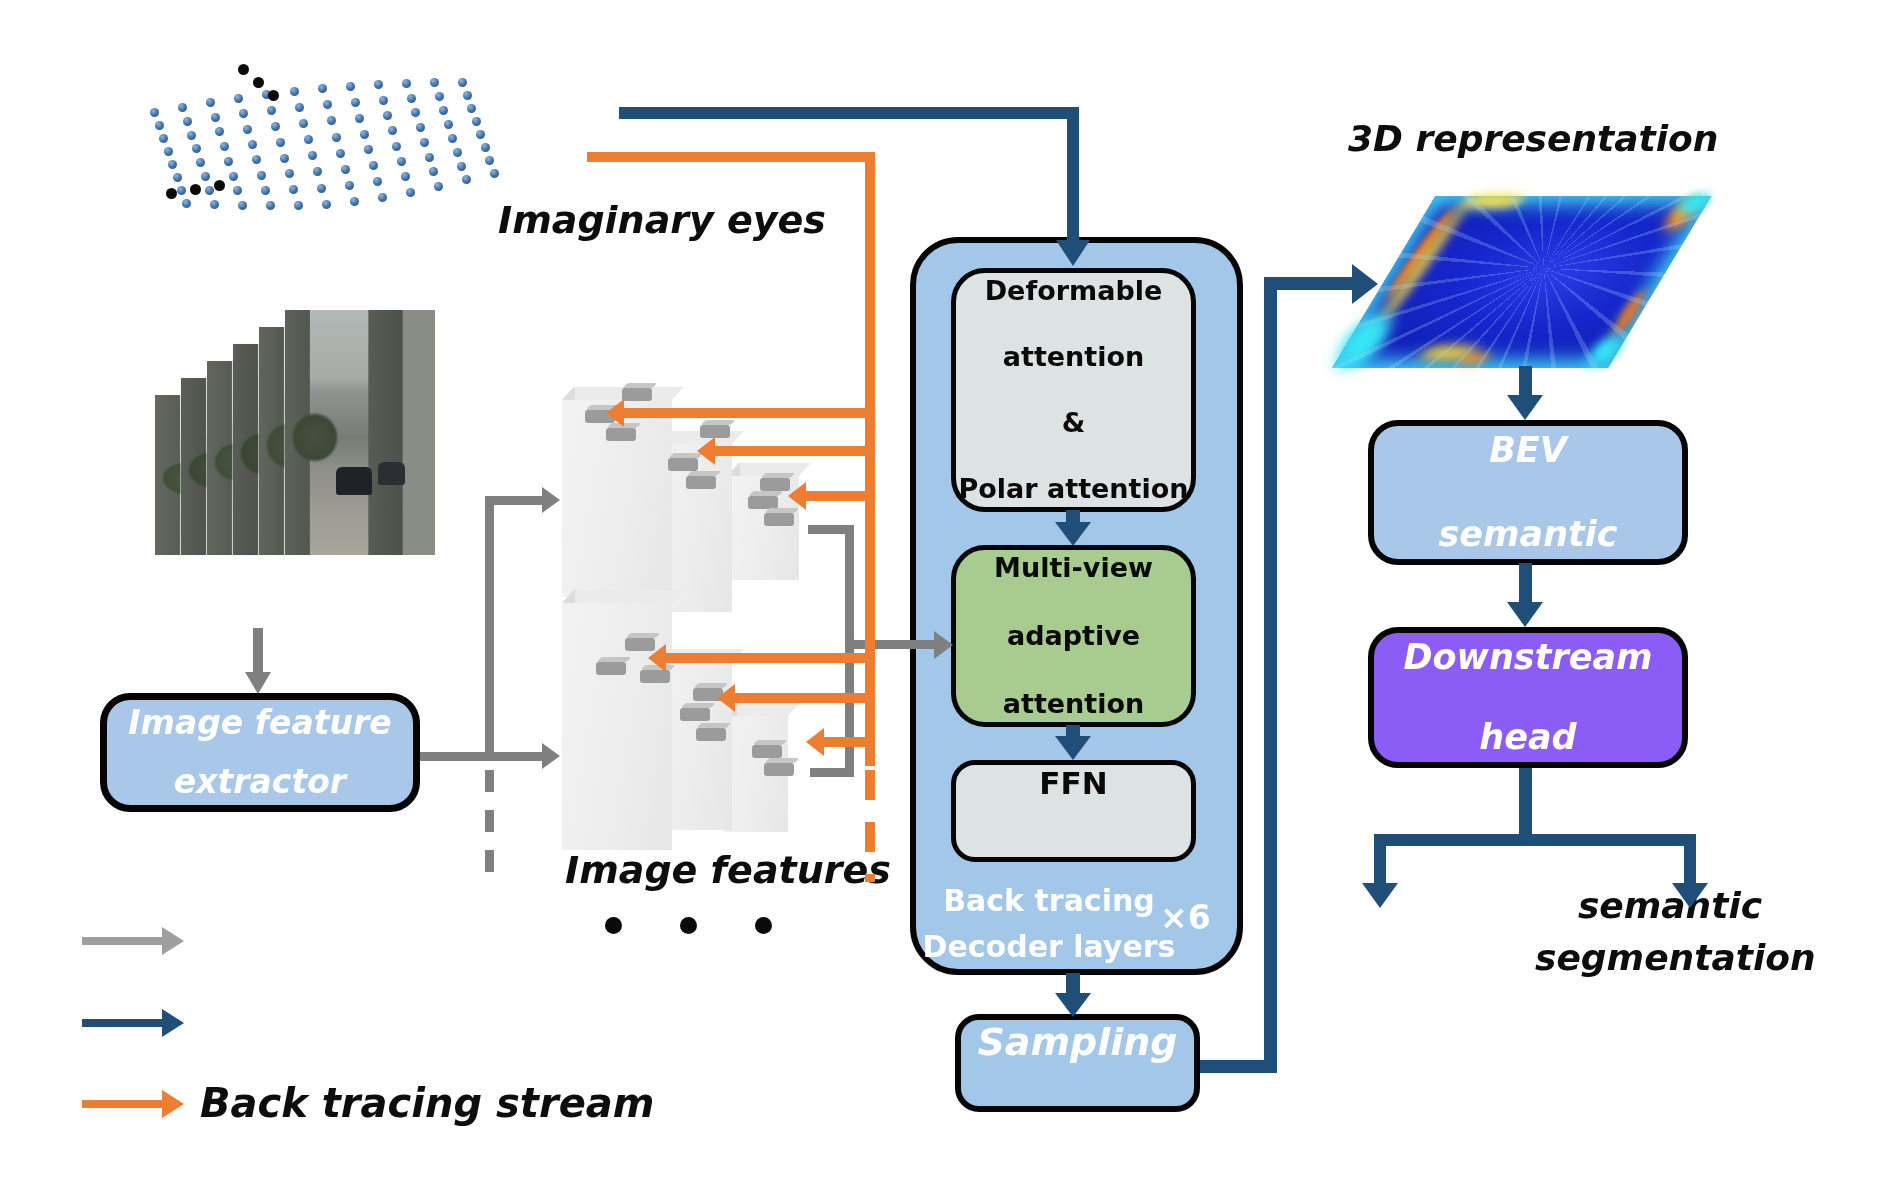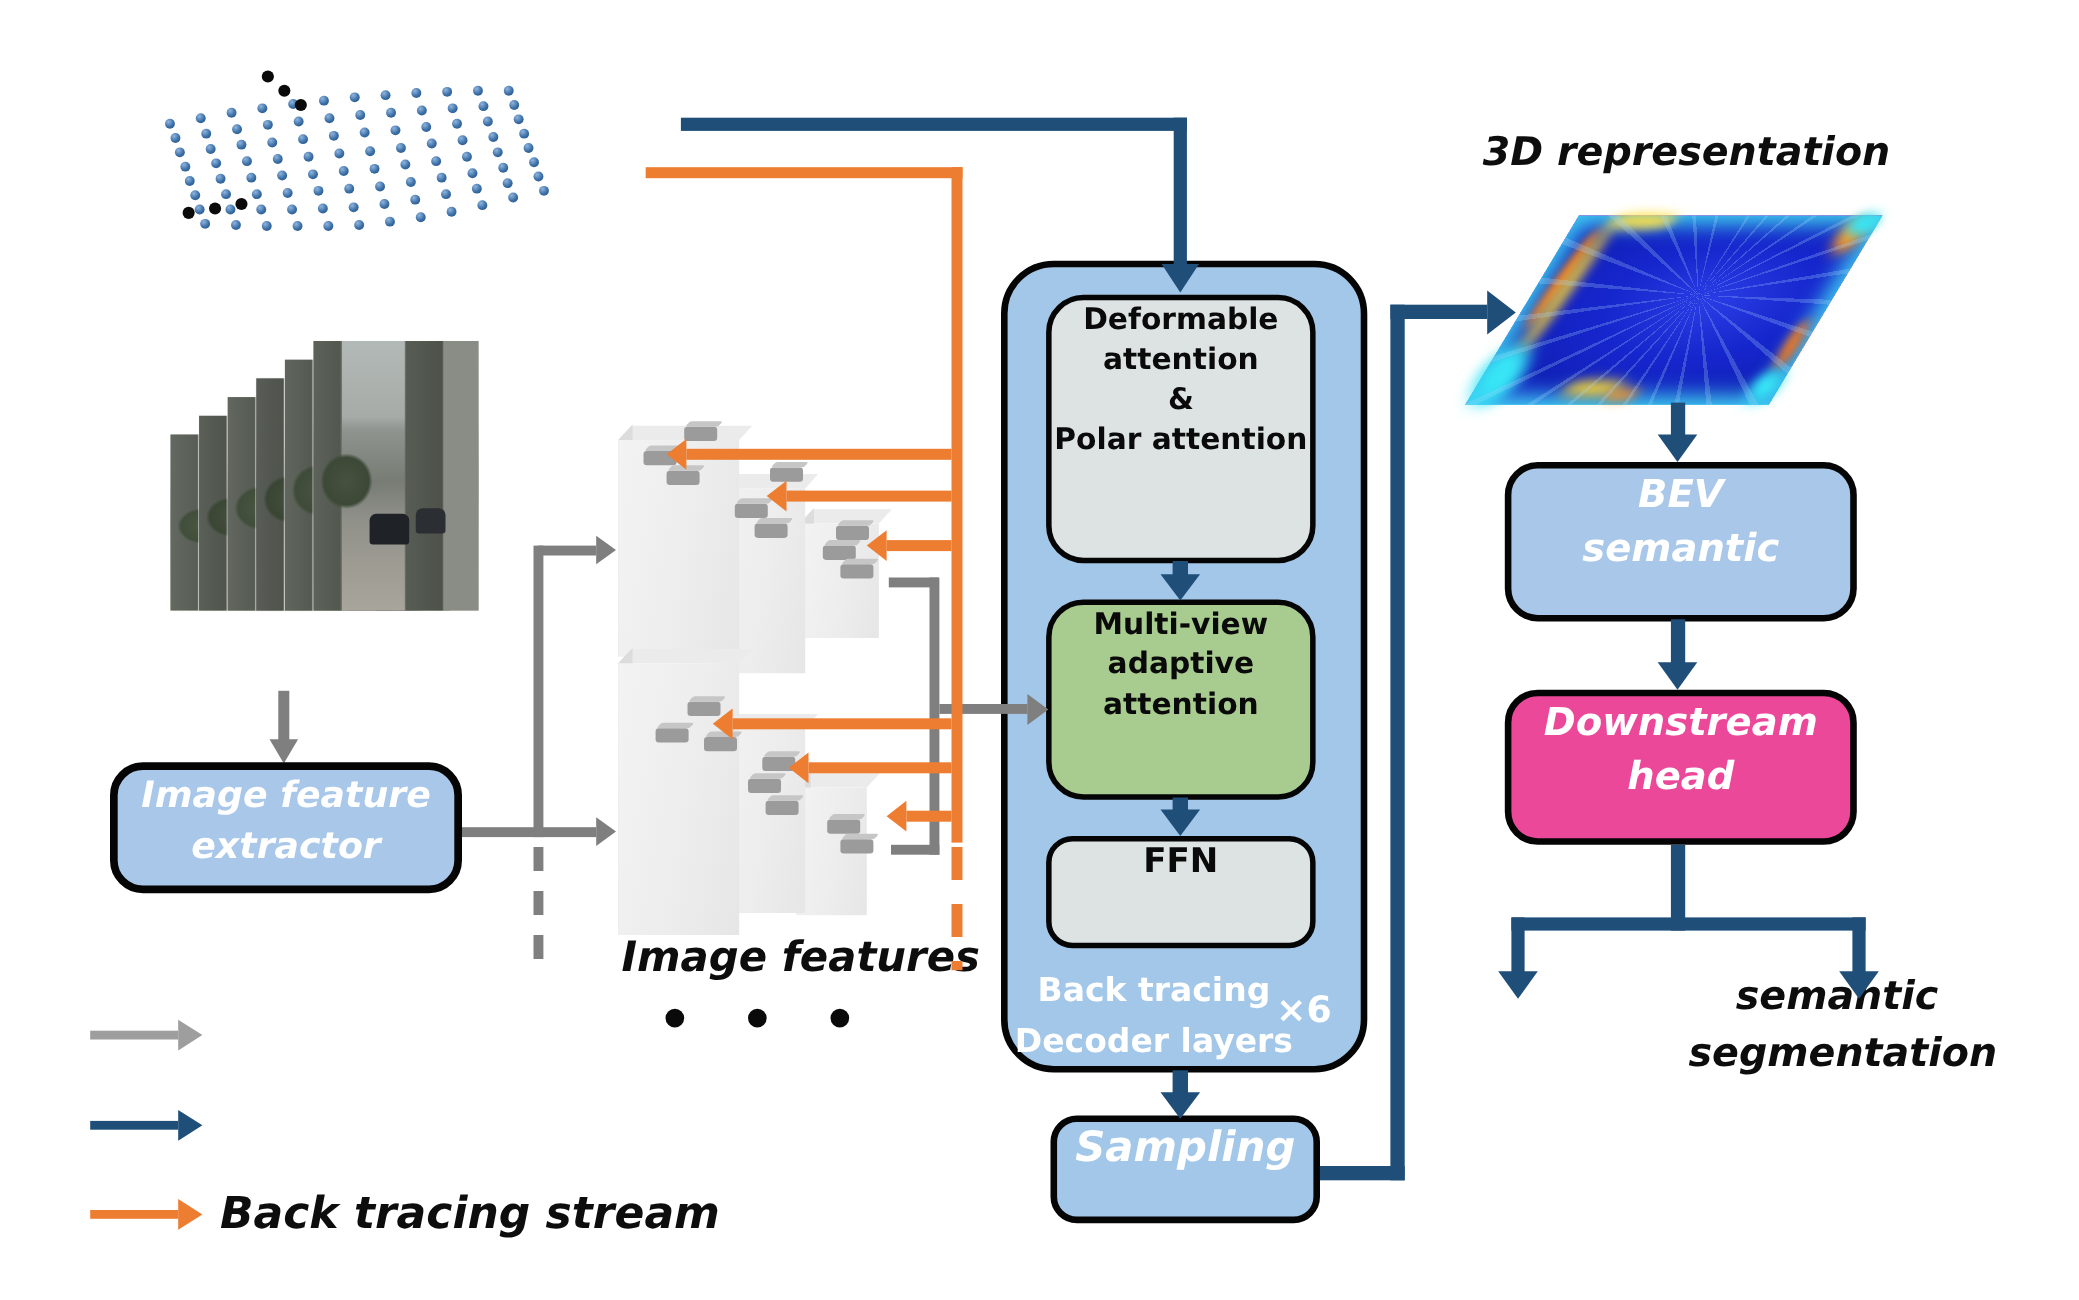--- a/index.html
+++ b/index.html
@@ -3,21 +3,21 @@
 <meta charset="utf-8">
 <style>
   html,body{margin:0;padding:0;background:#fff;}
   .cv{position:relative;width:1890px;height:1182px;background:#fff;overflow:hidden;
       font-family:"DejaVu Sans","Liberation Sans",sans-serif;}
   .abs{position:absolute;}
   .line{position:absolute;}
   .ar{position:absolute;width:0;height:0;border-style:solid;border-color:transparent;}
   .lbl{position:absolute;font-weight:bold;font-style:italic;color:#0d0d0d;white-space:nowrap;}
   .box{position:absolute;border:6px solid #050505;box-sizing:border-box;display:flex;
-       flex-direction:column;align-items:center;justify-content:flex-start;text-align:center;}
+       flex-direction:column;align-items:center;justify-content:space-between;text-align:center;}
   .wtxt{color:#fff;font-weight:bold;font-style:italic;}
   .btxt{color:#0a0a0a;font-weight:bold;}
   
   .bdot{position:absolute;width:9px;height:9px;border-radius:50%;
         background:radial-gradient(circle at 35% 30%,#8fb4de,#3a6ea5 55%,#24507e);}
   .kdot{position:absolute;width:11px;height:11px;border-radius:50%;background:#0a0a0a;}
   .kdot2{position:absolute;width:17px;height:17px;border-radius:50%;background:#0a0a0a;}
   
   .photo{position:absolute;width:150px;
      background:
@@ -150,20 +150,21 @@
       <span class="bdot" style="left: 480.5px; top: 143.025px;"></span>
       <span class="bdot" style="left: 485px; top: 156.03px;"></span>
       <span class="bdot" style="left: 489.5px; top: 169.035px;"></span>
     </div>
   <span class="kdot" style="left:238px;top:64px;"></span>
   <span class="kdot" style="left:253px;top:77px;"></span>
   <span class="kdot" style="left:268px;top:90px;"></span>
   <span class="kdot" style="left:166px;top:188px;"></span>
   <span class="kdot" style="left:190px;top:184px;"></span>
   <span class="kdot" style="left:214px;top:180px;"></span>
+  <div class="lbl" style="left:498px;top:198px;font-size:38px;">Imaginary eyes</div>
 
   <div class="photo" style="left:155px;top:395px;height:160px;z-index:2;filter:brightness(1.07);"></div>
   <div class="photo" style="left:181px;top:378px;height:177px;z-index:3;filter:brightness(.97);"></div>
   <div class="photo" style="left:207px;top:361px;height:194px;z-index:4;filter:brightness(1.05);"></div>
   <div class="photo" style="left:233px;top:344px;height:211px;z-index:5;filter:brightness(.95);"></div>
   <div class="photo" style="left:259px;top:327px;height:228px;z-index:6;filter:brightness(1.03);"></div>
   <div class="photo" style="left:285px;top:310px;height:245px;z-index:7;">
      <div class="car" style="left:34%;top:64%;width:36px;height:28px;"></div>
      <div class="car" style="left:62%;top:62%;width:27px;height:23px;background:#2b2f34;"></div>
   </div>
@@ -267,21 +268,21 @@
     <div class="hspot" style="left:250px;top:-2px;width:26px;height:20px;background:#37e5f5;filter:blur(5px);"></div>
     <div class="hspot" style="left:-4px;top:118px;width:40px;height:54px;background:#37e5f5;filter:blur(7px);"></div>
     <div class="hspot" style="left:250px;top:140px;width:26px;height:30px;background:#37e5f5;filter:blur(6px);"></div>
     <div class="streaks"></div>
   </div>
 
   <div class="box" style="left:1368px;top:420px;width:320px;height:145px;border-radius:30px;background:#a9c7e9;z-index:5;">
     <div class="wtxt" style="font-size:35px;line-height:1.4;">BEV</div>
     <div class="wtxt" style="font-size:35px;line-height:1.4;">semantic</div>
   </div>
-  <div class="box" style="left:1368px;top:627px;width:320px;height:141px;border-radius:30px;background:#ec4899;z-index:5;">
+  <div class="box" style="left:1368px;top:627px;width:320px;height:141px;border-radius:30px;background:#8b5cf6;z-index:5;">
     <div class="wtxt" style="font-size:35px;line-height:1.4;">Downstream</div>
     <div class="wtxt" style="font-size:35px;line-height:1.4;">head</div>
   </div>
 
   <div class="abs" style="left:1535px;top:880px;width:270px;text-align:center;font-size:36px;font-weight:bold;font-style:italic;color:#0d0d0d;line-height:1.45;">
     <div>semantic</div>
     <div>segmentation</div>
   </div>
 
   <div class="line" style="left:420px;top:752px;width:122px;height:9px;background:#7f7f7f;z-index:8;"></div>

